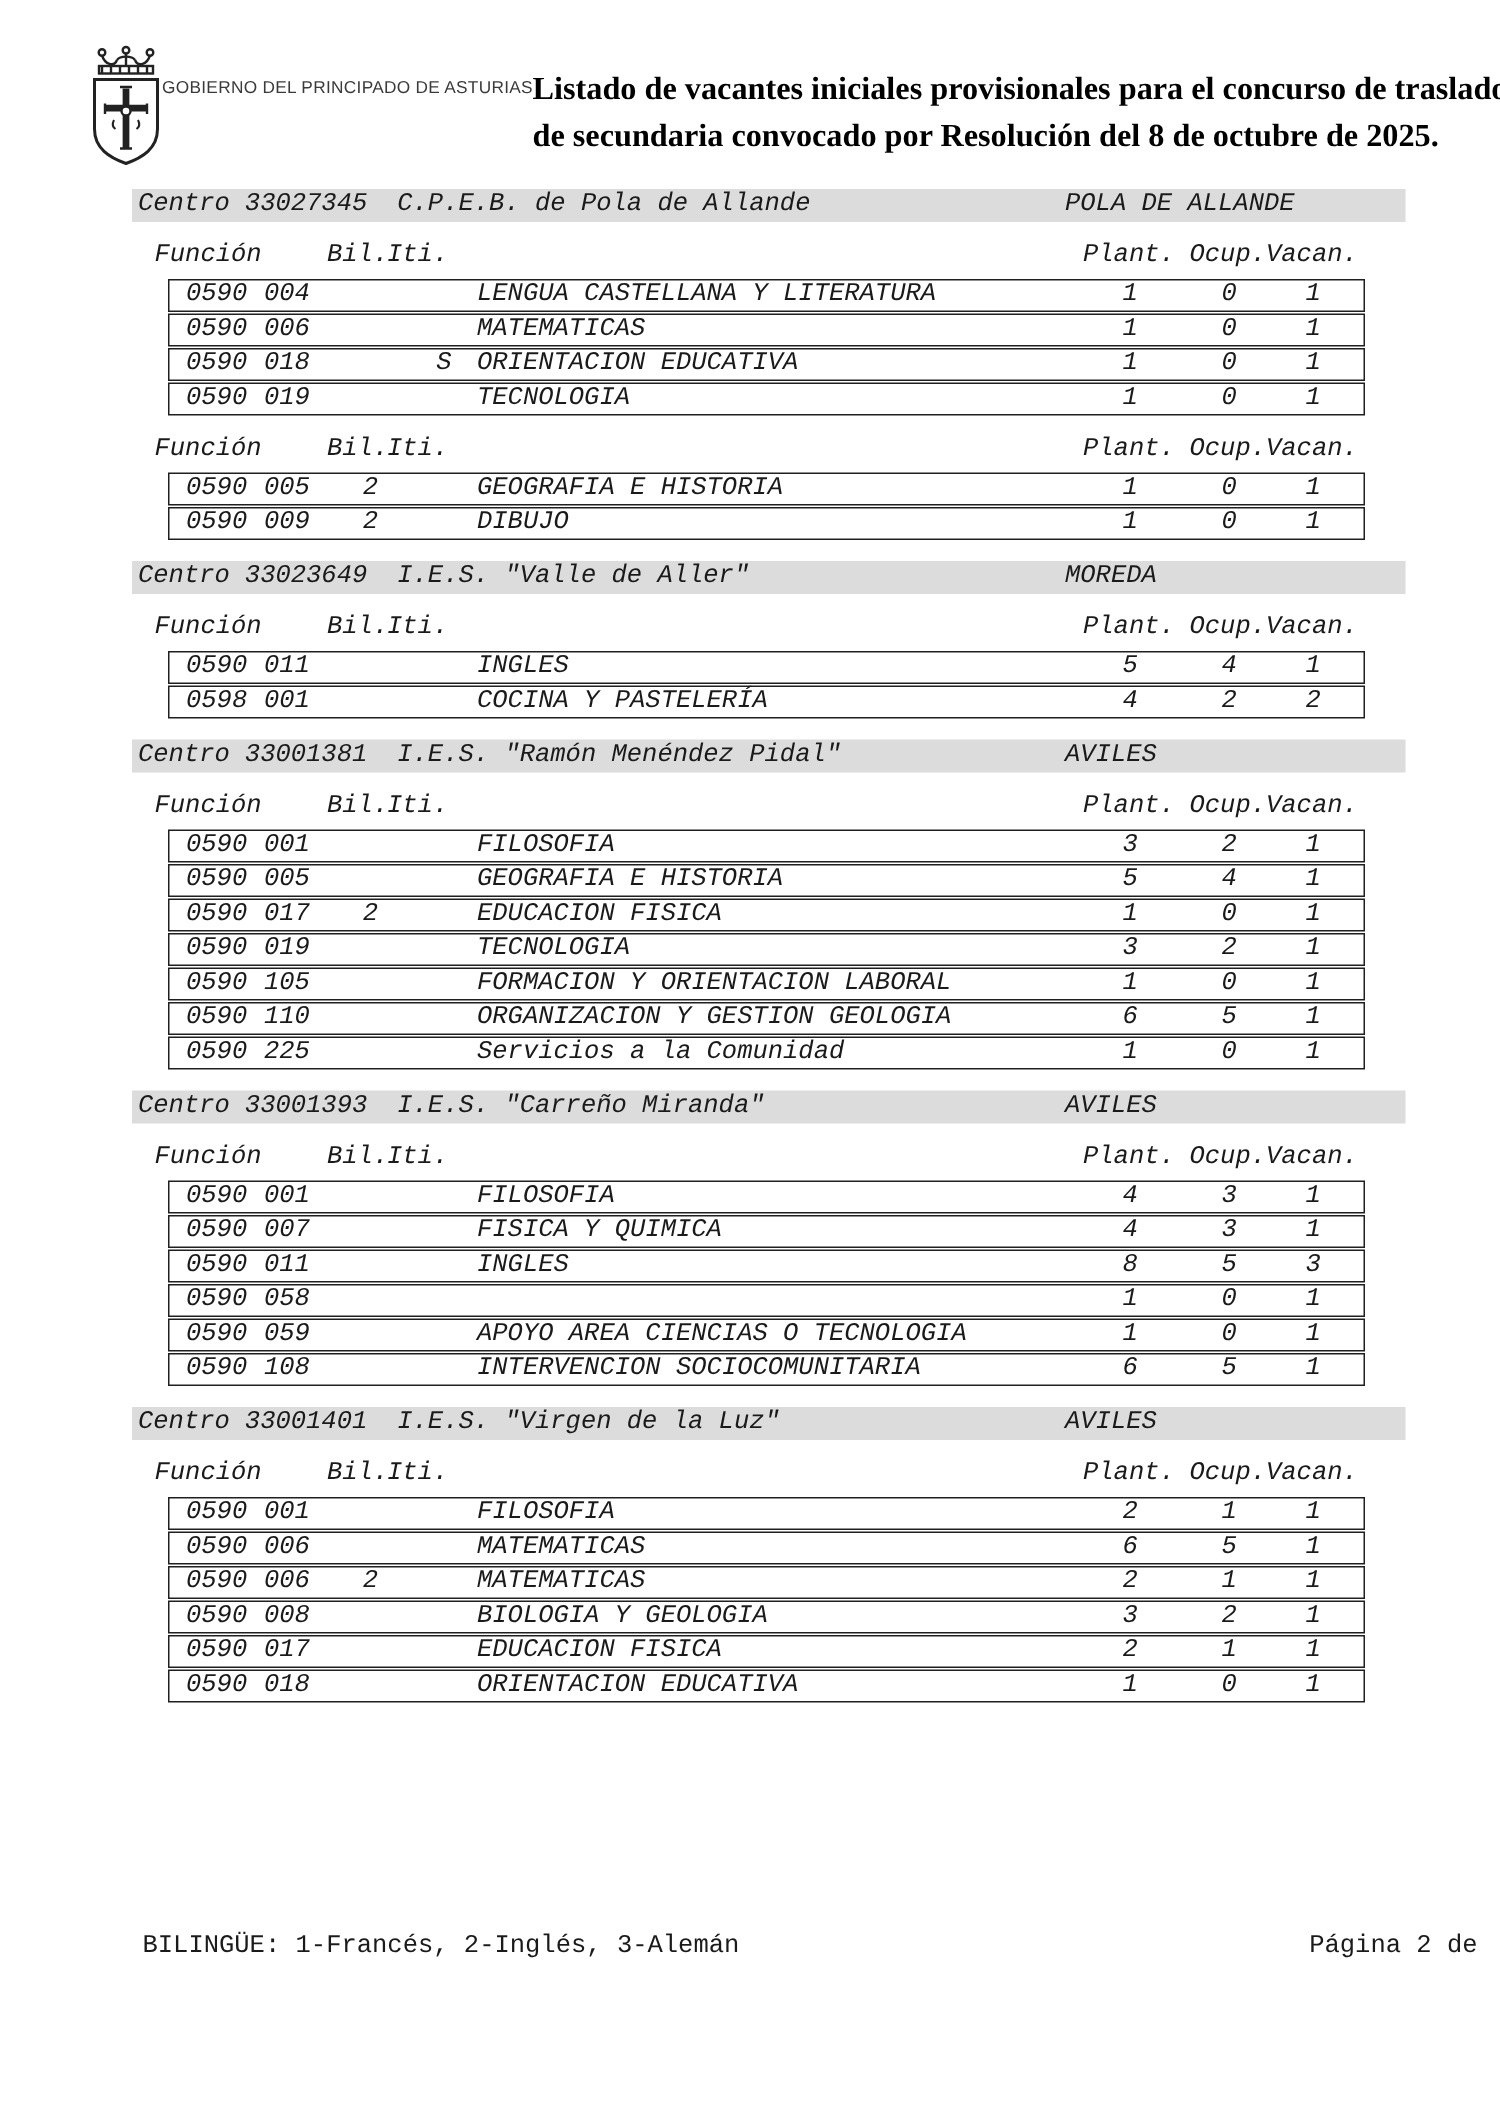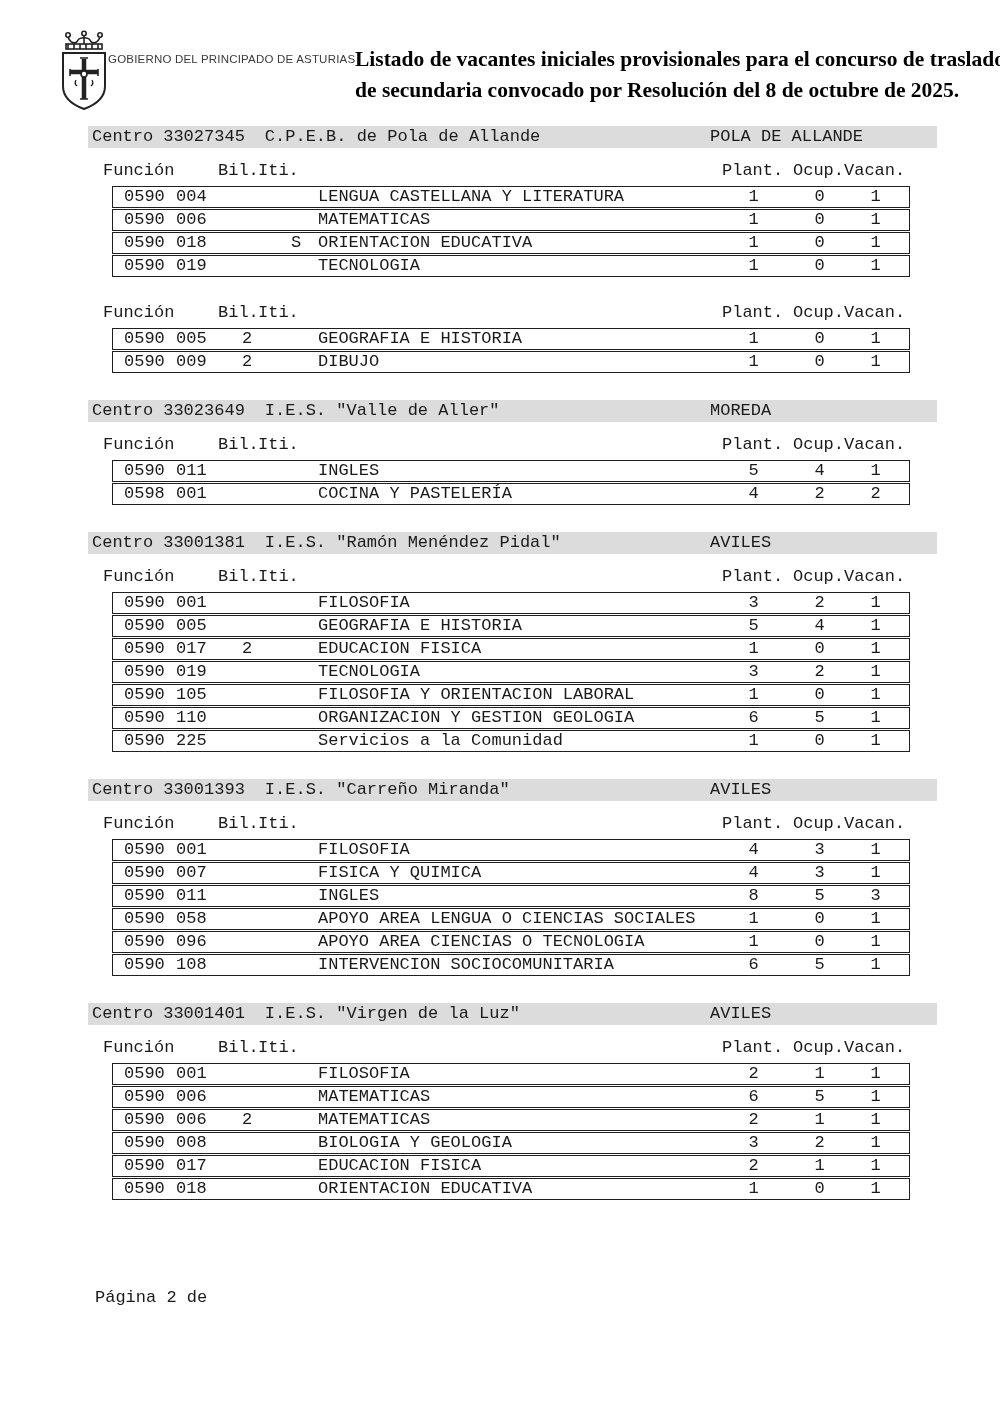--- a/index.html
+++ b/index.html
@@ -17,21 +17,21 @@
     font-size:11.5px;letter-spacing:.2px;color:#3a3a3a;font-weight:500;text-align:right;
   }
   .doc-title{
     position:absolute;left:355px;top:44px;width:660px;
     font-family:"Liberation Serif","DejaVu Serif",serif;
     font-weight:bold;font-size:21.5px;line-height:31px;color:#000;
   }
   .doc-title div{white-space:nowrap;}
   
   .sections{position:absolute;left:0;top:126px;width:1000px;}
-  .centro-section{margin:0 0 27px 0;}
+  .centro-section{margin:0 0 14px 0;font-style:italic;}
   .centro-bar{
     position:relative;margin-left:88px;width:849px;height:22px;
     background:#dcdcdc;font-size:17px;line-height:22px;
   }
   .centro-label{position:absolute;left:4px;top:0;white-space:pre;}
   .centro-code{margin-left:10px;}
   .centro-name{margin-left:20px;}
   .centro-location{position:absolute;left:622px;top:0;white-space:pre;}
   .cols-header{
     position:relative;margin-left:88px;width:849px;height:18px;margin-top:14px;
@@ -286,21 +286,21 @@
       <span class="c-plant">3</span>
       <span class="c-ocup">2</span>
       <span class="c-vacan">1</span>
     </div>
 
     <div class="vac-row">
       <span class="c-cuerpo">0590</span>
       <span class="c-funcion">105</span>
       <span class="c-bil"></span>
       <span class="c-iti"></span>
-      <span class="c-materia">FILOSOFIA Y ORIENTACION LABORAL</span>
+      <span class="c-materia">FORMACION Y ORIENTACION LABORAL</span>
       <span class="c-plant">1</span>
       <span class="c-ocup">0</span>
       <span class="c-vacan">1</span>
     </div>
 
     <div class="vac-row">
       <span class="c-cuerpo">0590</span>
       <span class="c-funcion">110</span>
       <span class="c-bil"></span>
       <span class="c-iti"></span>
@@ -368,29 +368,28 @@
       <span class="c-plant">8</span>
       <span class="c-ocup">5</span>
       <span class="c-vacan">3</span>
     </div>
 
     <div class="vac-row">
       <span class="c-cuerpo">0590</span>
       <span class="c-funcion">058</span>
       <span class="c-bil"></span>
       <span class="c-iti"></span>
-      <span class="c-materia">APOYO AREA LENGUA O CIENCIAS SOCIALES</span>
-      <span class="c-plant">1</span>
-      <span class="c-ocup">0</span>
-      <span class="c-vacan">1</span>
-    </div>
-
-    <div class="vac-row">
-      <span class="c-cuerpo">0590</span>
-      <span class="c-funcion">096</span>
+      <span class="c-plant">1</span>
+      <span class="c-ocup">0</span>
+      <span class="c-vacan">1</span>
+    </div>
+
+    <div class="vac-row">
+      <span class="c-cuerpo">0590</span>
+      <span class="c-funcion">059</span>
       <span class="c-bil"></span>
       <span class="c-iti"></span>
       <span class="c-materia">APOYO AREA CIENCIAS O TECNOLOGIA</span>
       <span class="c-plant">1</span>
       <span class="c-ocup">0</span>
       <span class="c-vacan">1</span>
     </div>
 
     <div class="vac-row">
       <span class="c-cuerpo">0590</span>
@@ -482,16 +481,17 @@
       <span class="c-materia">ORIENTACION EDUCATIVA</span>
       <span class="c-plant">1</span>
       <span class="c-ocup">0</span>
       <span class="c-vacan">1</span>
     </div>
   </div>
     </section>
   </div>
 
   <div class="doc-footer">
+    <span>BILINGÜE: 1-Francés, 2-Inglés, 3-Alemán</span>
     <span>Página 2 de</span>
   </div>
 
 </div>
 
 </body></html>

